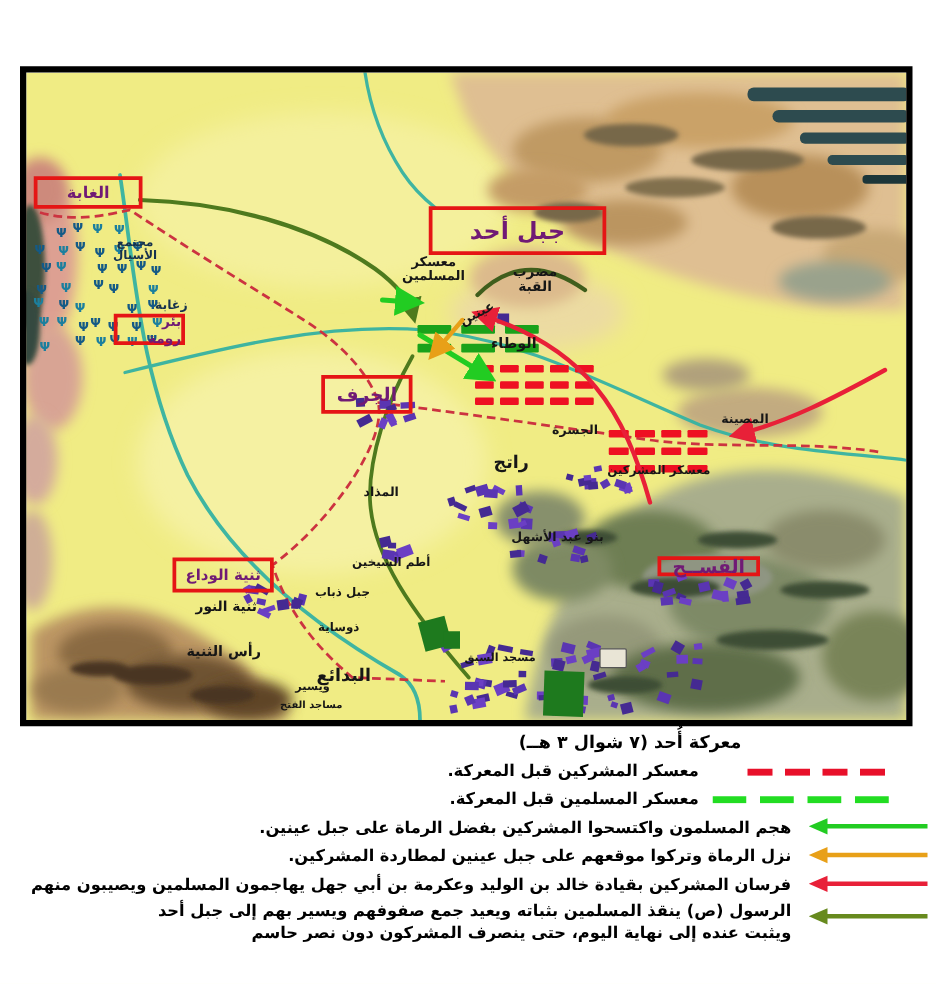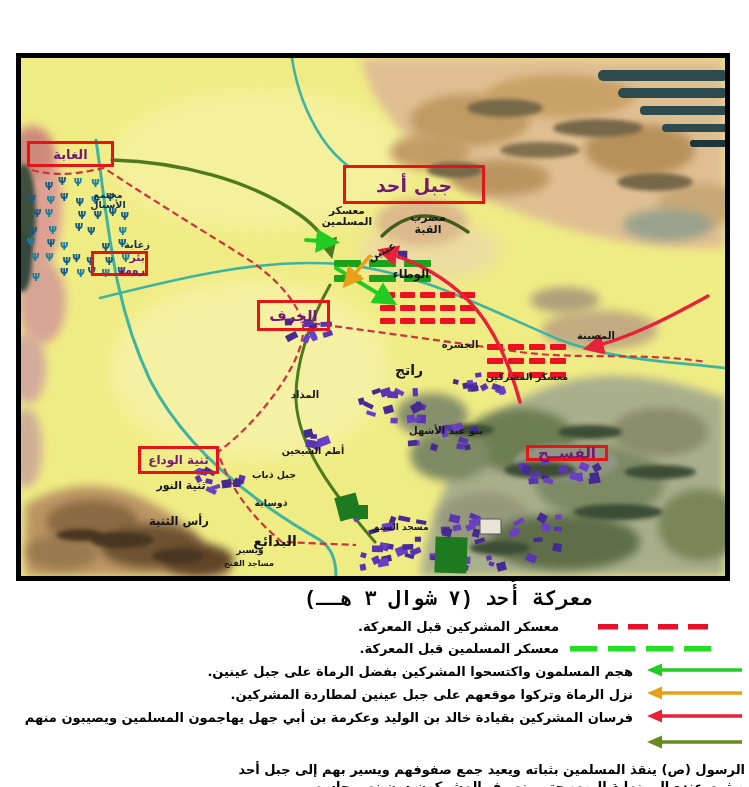--- a/index.html
+++ b/index.html
@@ -10,23 +10,23 @@
              border:5px solid #000;box-sizing:border-box;z-index:5;pointer-events:none;}
   .map-svg{position:absolute;left:21px;top:58px;z-index:1;}
   .mlabel{position:absolute;z-index:3;font-weight:bold;color:#161616;text-align:center;
           line-height:1.08;direction:rtl;pointer-events:none;}
   .navy{color:#16324e;padding-left:43px;}
   .nowrap{white-space:nowrap;}
   .rbox{position:absolute;z-index:4;border:3px solid #e51515;box-sizing:border-box;
         display:flex;align-items:center;justify-content:center;font-weight:bold;color:#701a75;
         direction:rtl;background:transparent;}
   .legend{position:absolute;top:586px;left:0;width:745px;direction:rtl;z-index:2;color:#000;}
-  .legend-title{font-size:20px;font-weight:bold;margin:0 152px 7px 0;font-family:Liberation Mono, monospace;}
+  .legend-title{font-size:14px;font-weight:bold;margin:0 152px 7px 0;}
   .lrow{display:flex;align-items:center;gap:8px;margin-bottom:3px;min-height:19px;}
-  .lrow.top{align-items:flex-start;flex-direction:column;}
+  .lrow.top{align-items:flex-start;}
   .sym{flex:0 0 auto;display:block;text-align:right;}
   .sym-wide{width:178px;}
   .sym-narrow{width:104px;}
   .ltext{font-size:13px;font-weight:bold;line-height:1.3;}
   .row6-text{max-width:545px;display:inline-block;}
 </style>
 </head>
 <body>
 
 <div id="page">

